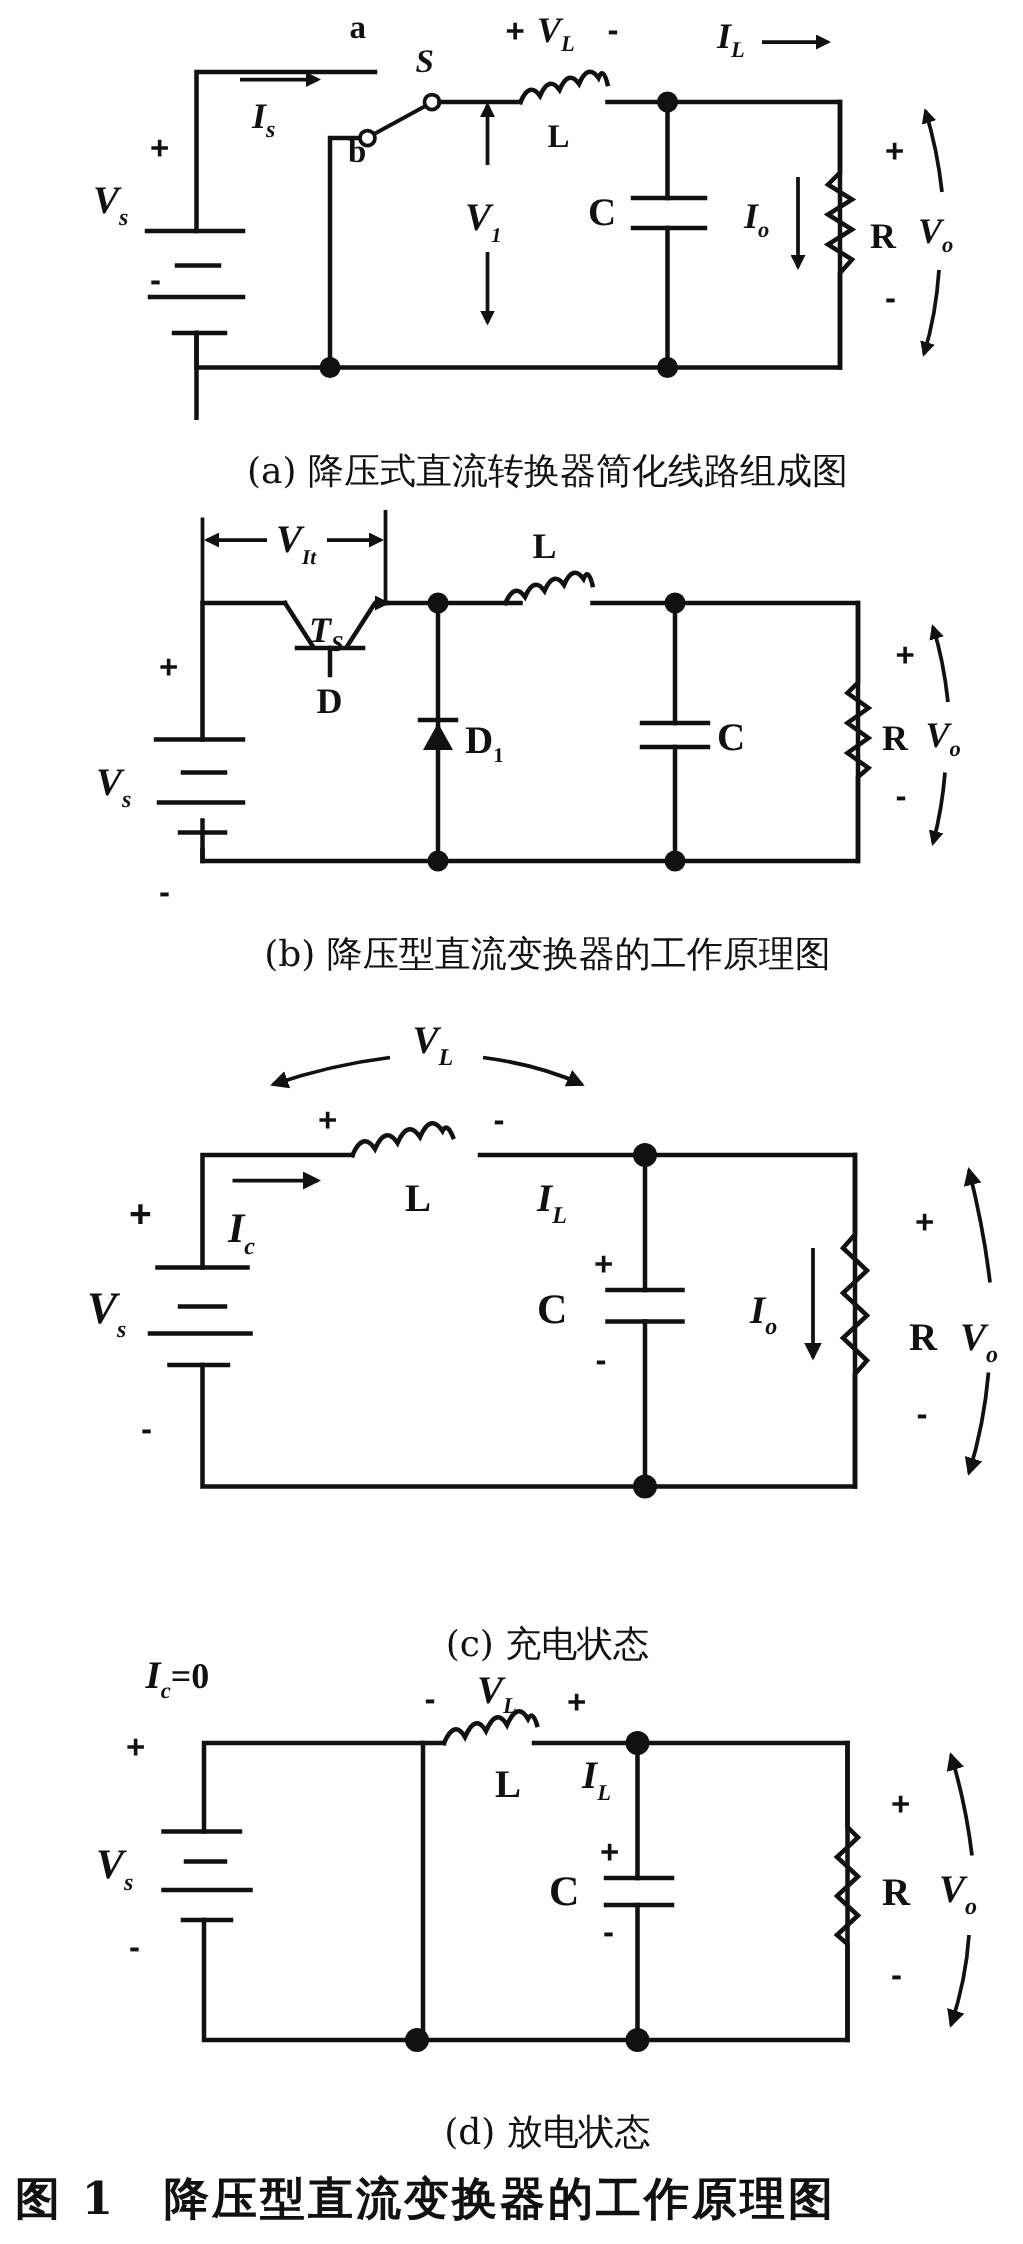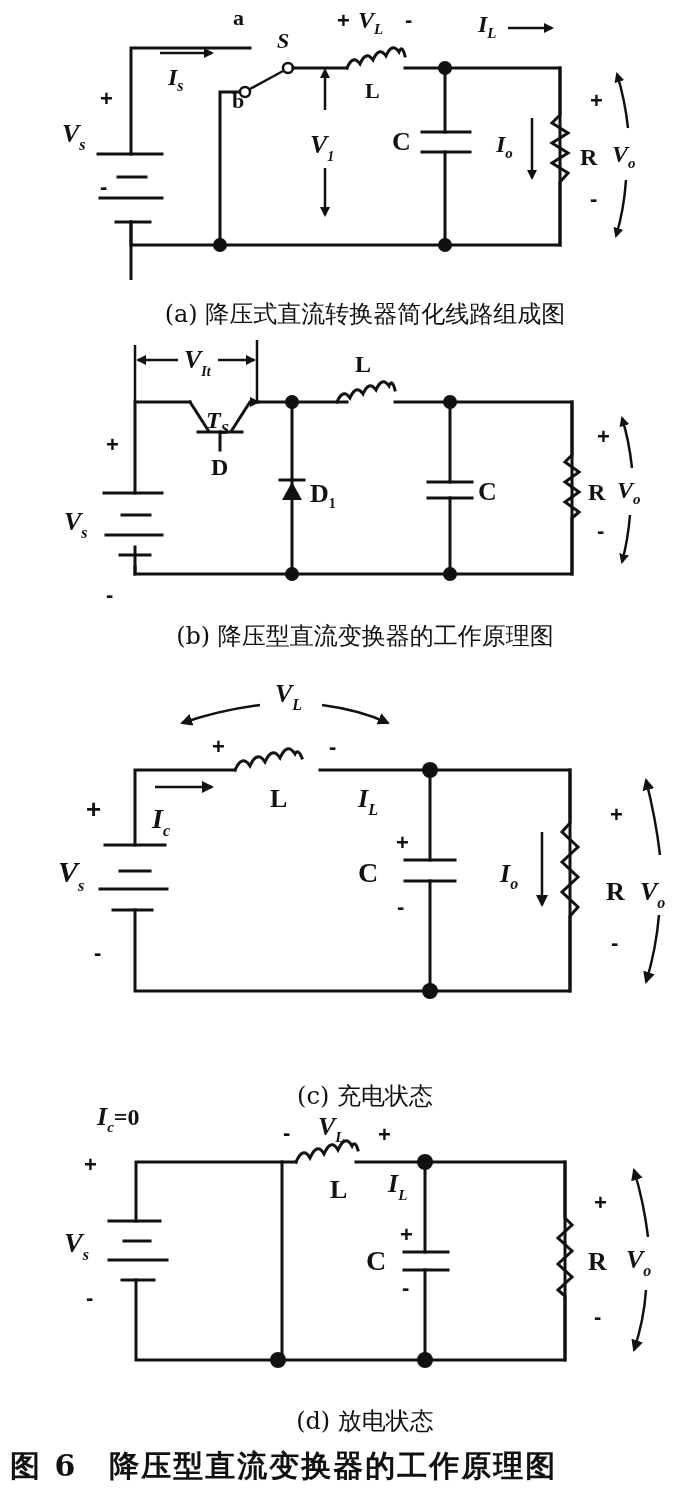--- a/index.html
+++ b/index.html
@@ -264,16 +264,16 @@
   <text class="sign" x="400" y="162" font-size="22">+</text>
   <text class="sign" x="402" y="215" font-size="22">-</text>
   <text class="lbl" x="366" y="190" font-size="28">C</text>
   <text class="lbl" x="588" y="190" font-size="26">R</text>
   <text class="lbl it" x="626" y="188" font-size="26"><tspan>V</tspan><tspan font-size="16" dy="8">o</tspan></text>
   <text class="sign" x="594" y="130" font-size="22">+</text>
   <text class="sign" x="594" y="244" font-size="22">-</text>
 </svg>
 <div class="cap" style="top:1405px">(d) 放电状态</div>
 
-<div class="figtitle" style="top:1446px">图 6　降压型直流变换器的工作原理图</div>
+<div class="figtitle" style="top:1446px">图 1　降压型直流变换器的工作原理图</div>
 
 
 
 
 </body></html>

